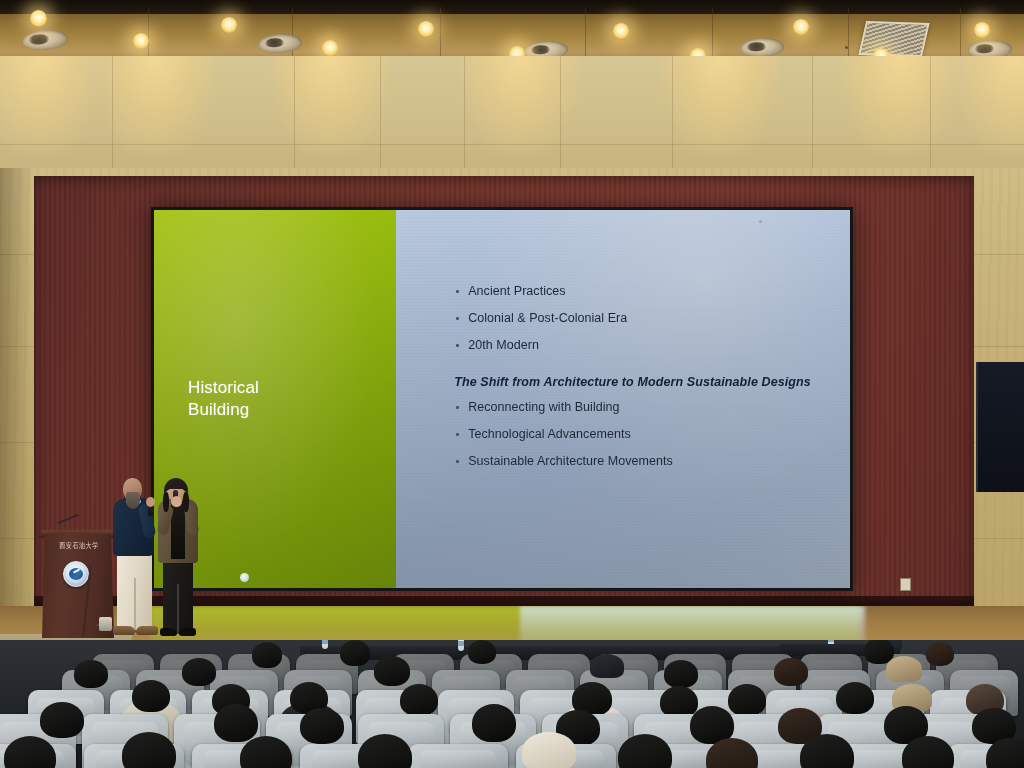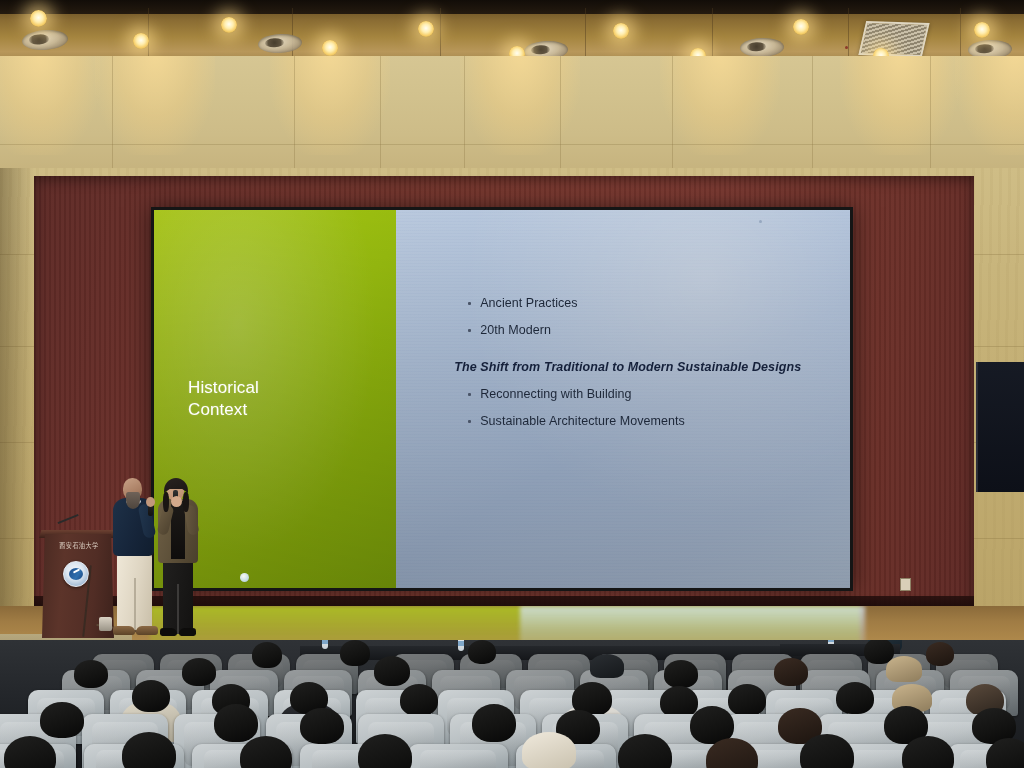--- a/index.html
+++ b/index.html
@@ -138,21 +138,21 @@
     position:relative;z-index:2;
     padding:74px 26px 0 58px;
     color:#1a2436;
   }
   .sec-head{
     font-size:12.5px;font-weight:bold;font-style:italic;
     letter-spacing:.1px;line-height:1.28;color:#15203a;
     margin:0 0 9px 0;
   }
   .blk2 .sec-head{margin-bottom:10px;}
-  .bullets{list-style:none;margin:12px;padding:0;}
+  .bullets{list-style:none;margin:0;padding:0;}
   .bullets li{
     font-size:12.5px;color:#1d2738;line-height:1.2;
     margin-bottom:12px;padding-left:14px;position:relative;
     letter-spacing:.05px;
   }
   .bullets li::before{
     content:"";position:absolute;left:2px;top:6px;
     width:3px;height:3px;background:#4a5568;border-radius:1px;
   }
   .blk2{margin-top:21px;}
@@ -472,38 +472,40 @@
   <div class="backdrop-bottom-shadow"></div>
   <div class="wall-switch"></div>
   <div class="speaker-panel"></div>
 
   <div class="screen-frame">
     <div class="slide">
 
       <div class="slide-left">
         <div class="slide-title">
           <div>Historical</div>
-          <div>Context</div>
+          <div>Building</div>
         </div>
       </div>
 
       <div class="slide-right">
         <div class="content">
 
           <div class="blk1">
             <ul class="bullets">
               <li>Ancient Practices</li>
+              <li>Colonial &amp; Post-Colonial Era</li>
               <li>20th Modern</li>
             </ul>
           </div>
 
           <div class="blk2">
-            <div class="sec-head">The Shift from Traditional to Modern Sustainable Designs</div>
+            <div class="sec-head">The Shift from Architecture to Modern Sustainable Designs</div>
             <ul class="bullets">
               <li>Reconnecting with Building</li>
+              <li>Technological Advancements</li>
               <li>Sustainable Architecture Movements</li>
             </ul>
           </div>
 
         </div>
       </div>
 
       <div class="screen-logo"></div>
       <div class="screen-speck"></div>
       <div class="screen-dim"></div>

